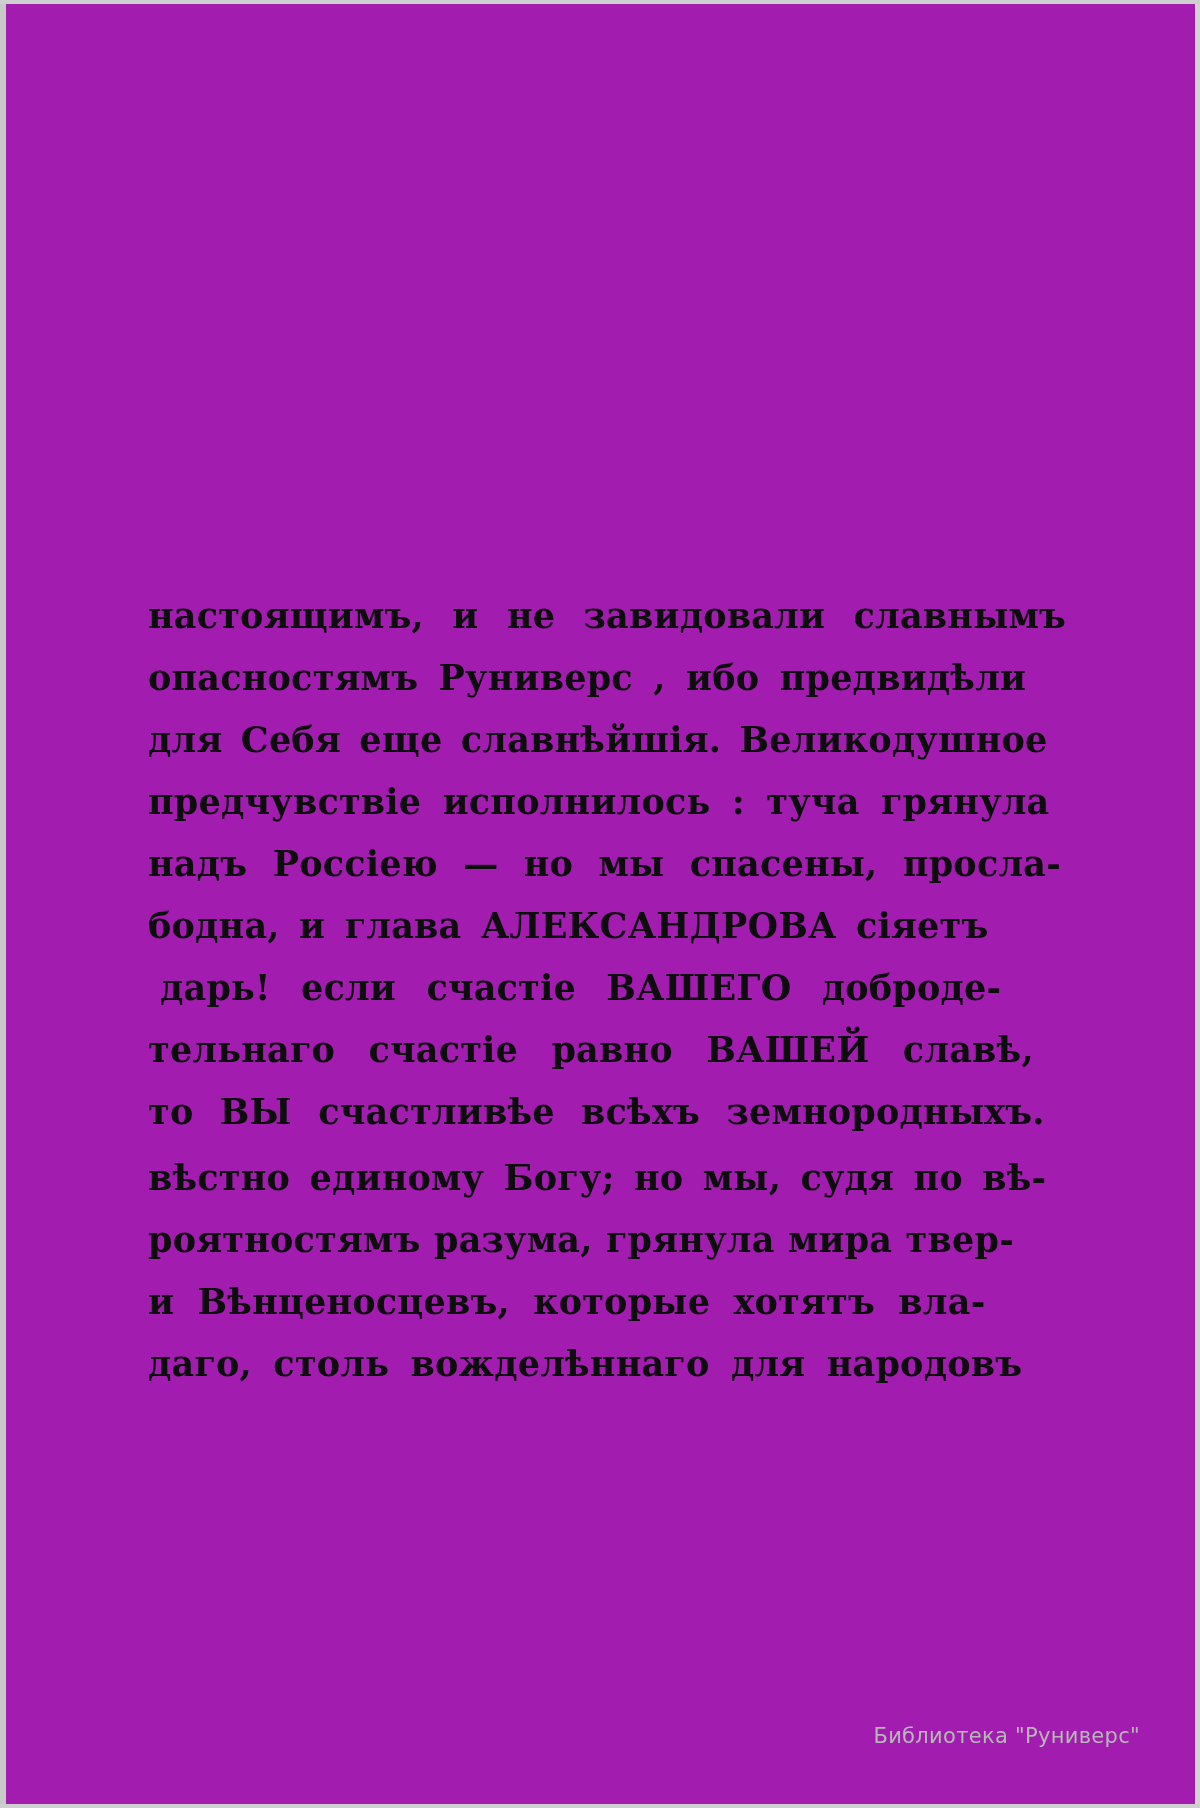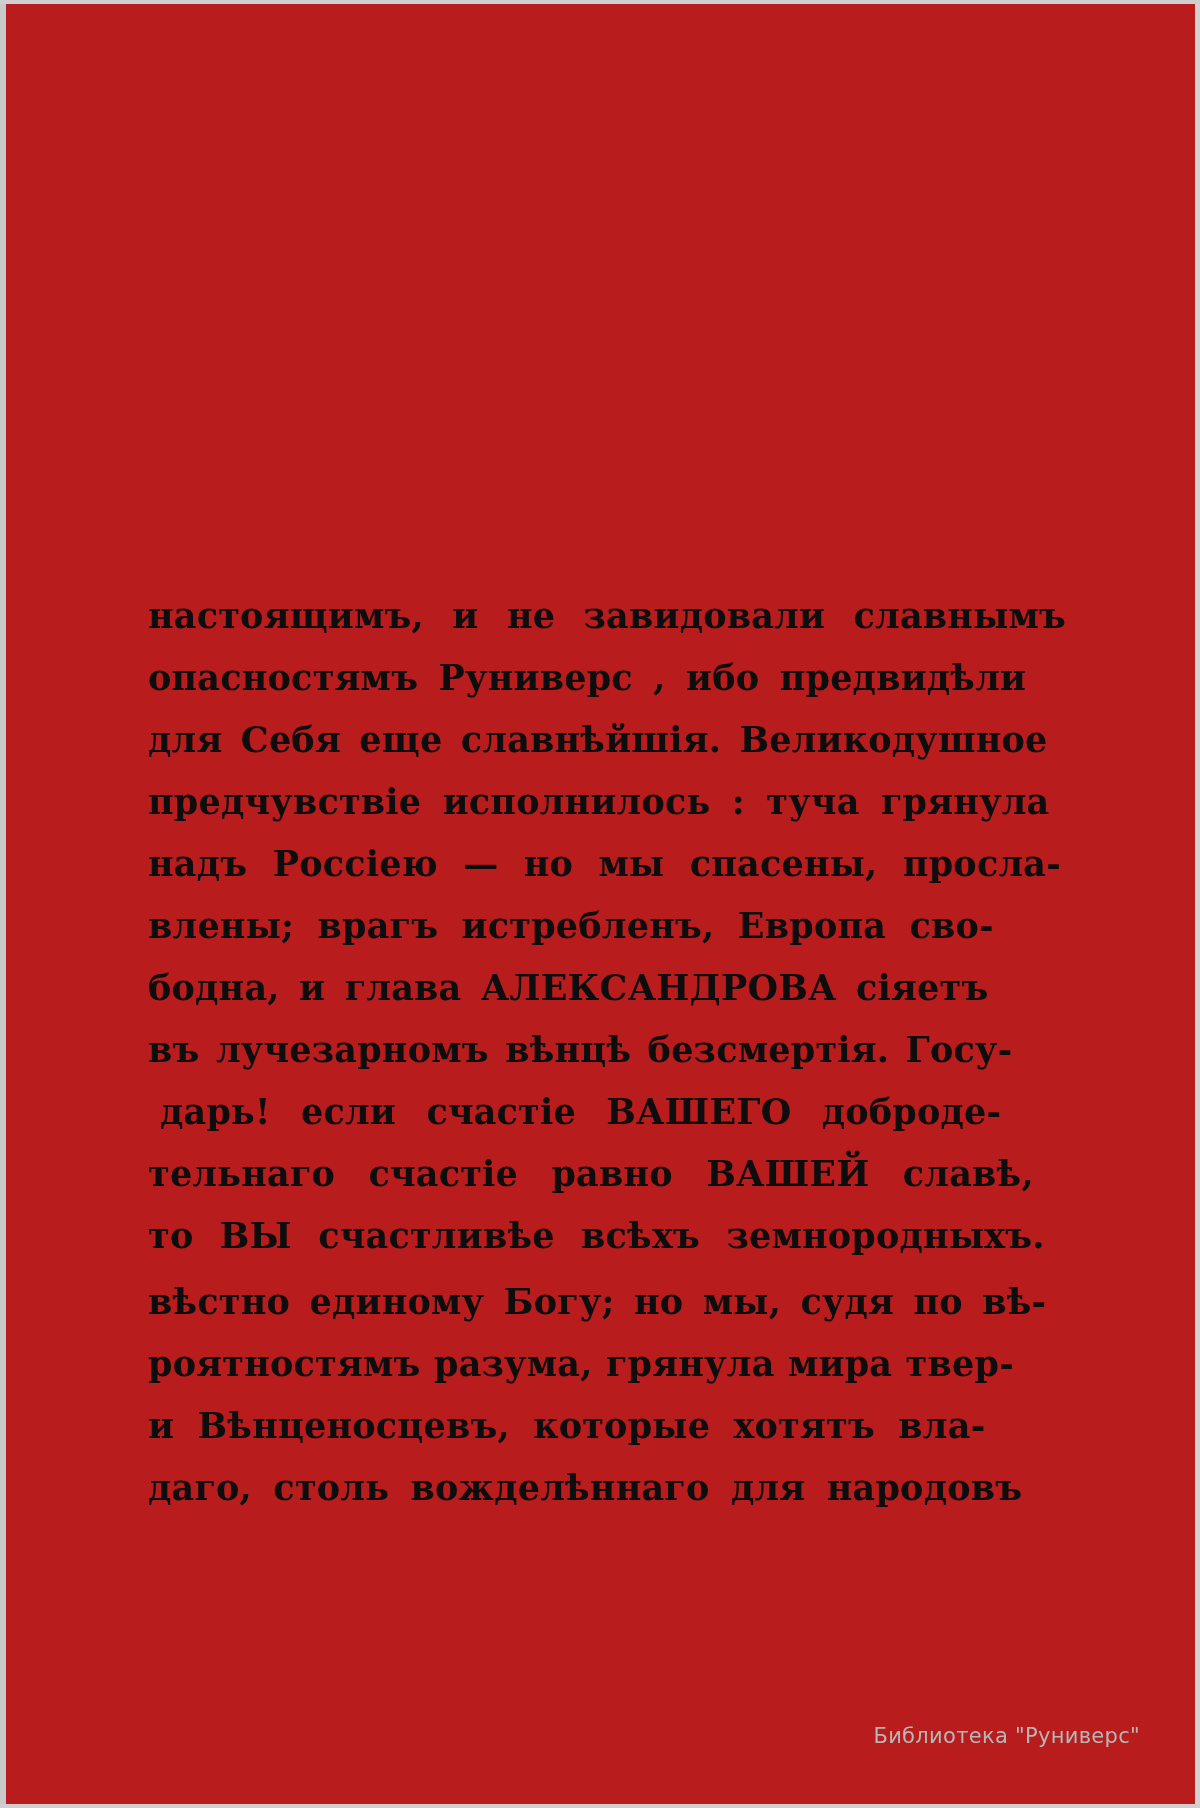--- a/index.html
+++ b/index.html
@@ -13,21 +13,21 @@
     font-family: "Liberation Serif", serif;
     overflow: hidden;
     position: relative;
   }
   .page {
     position: absolute;
     left: 0;
     top: 0;
     width: 1200px;
     height: 1808px;
-    background: #b91c1c;
+    background: #a21caf;
   }
   .scan-border-left {
     position: absolute;
     left: 0;
     top: 0;
     width: 6px;
     height: 1808px;
     background: #c9c9c9;
   }
   .scan-border-right {
@@ -118,23 +118,21 @@
   <div class="scan-border-bottom"></div>
 
   <div class="text-block">
 
     <p class="para">
       <span class="line j1">настоящимъ, и не завидовали славнымъ</span>
       <span class="line j2">опасностямъ Руниверс , ибо предвидѣли</span>
       <span class="line j4">для Себя еще славнѣйшія. Великодушное</span>
       <span class="line j5">предчувствіе исполнилось : туча грянула</span>
       <span class="line j3">надъ Россіею — но мы спасены, просла-</span>
-      <span class="line j6">влены; врагъ истребленъ, Европа сво-</span>
       <span class="line j13">бодна, и глава АЛЕКСАНДРОВА сіяетъ</span>
-      <span class="line j7">въ лучезарномъ вѣнцѣ безсмертія. Госу-</span>
       <span class="line j9">дарь! если счастіе ВАШЕГО доброде-</span>
       <span class="line j10">тельнаго счастіе равно ВАШЕЙ славѣ,</span>
       <span class="line j11">то ВЫ счастливѣе всѣхъ земнородныхъ.</span>
     </p>
 
     <p class="para">
       <span class="line j13">вѣстно единому Богу; но мы, судя по вѣ-</span>
       <span class="line j14">роятностямъ разума, грянула мира твер-</span>
       <span class="line j6">и Вѣнценосцевъ, которые хотятъ вла-</span>
       <span class="line j5">даго, столь вожделѣннаго для народовъ</span>

